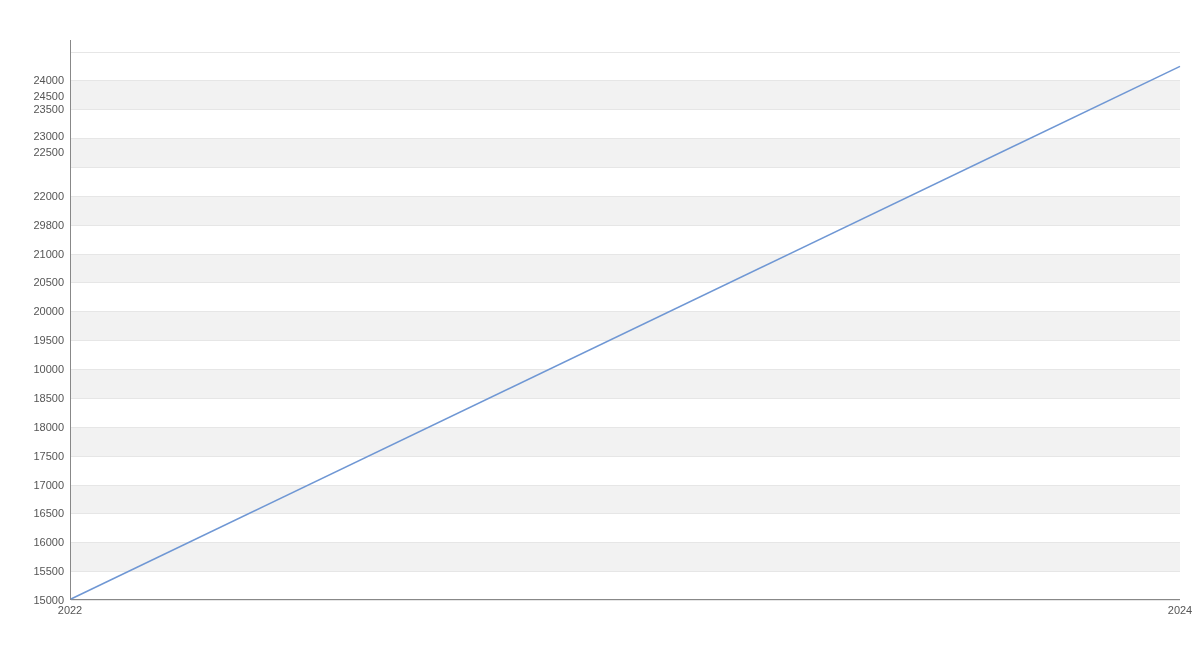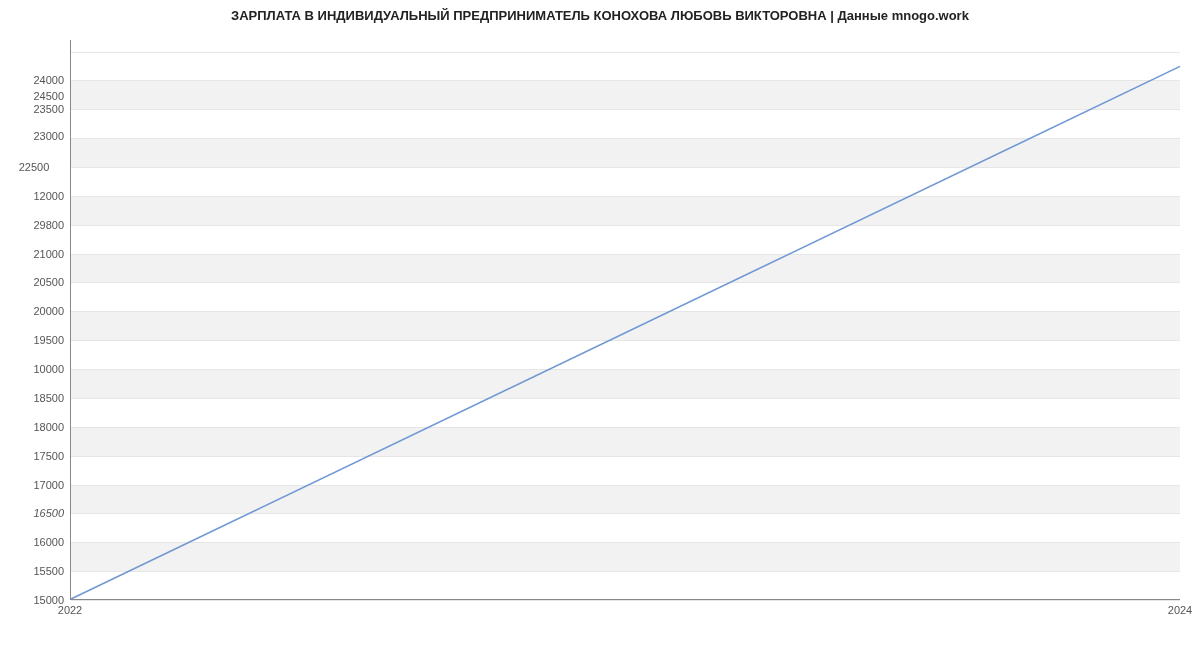--- a/index.html
+++ b/index.html
@@ -72,21 +72,20 @@
     top: 0;
     width: 100%;
     height: 100%;
     overflow: visible;
   }
 </style>
 </head>
 <body>
 
 <div class="chart-wrap">
-  <div class="title">ЗАРПЛАТА В ИНДИВИДУАЛЬНЫЙ ПРЕДПРИНИМАТЕЛЬ КОНОХОВА ЛЮБОВЬ ВИКТОРОВНА | Данные mnogo.work</div>
   <div class="plot" id="plot">
 
   <div class="gridline" style="top: 560px;"></div>
       <div class="band" style="top: 502.268px; height: 28.866px;"></div>
       <div class="gridline" style="top: 531.134px;"></div>
       <div class="gridline" style="top: 502.268px;"></div>
       <div class="band" style="top: 444.536px; height: 28.866px;"></div>
       <div class="gridline" style="top: 473.402px;"></div>
       <div class="gridline" style="top: 444.536px;"></div>
       <div class="band" style="top: 386.804px; height: 28.866px;"></div>
@@ -111,32 +110,32 @@
       <div class="gridline" style="top: 69.2784px;"></div>
       <div class="gridline" style="top: 40.4124px;"></div>
       <div class="gridline" style="top: 11.5464px;"></div>
       <svg class="line" id="lineSvg" preserveAspectRatio="none" viewBox="0 0 1110 560">
         <path d="M0 560 L1110 26.441237113402053" stroke="#6f97d4" stroke-width="1.5" fill="none"></path>
       </svg>
     </div>
 <div class="ytick" style="top: 600px;">15000</div>
     <div class="ytick" style="top: 571.134px;">15500</div>
     <div class="ytick" style="top: 542.268px;">16000</div>
-    <div class="ytick" style="top: 513.402px; font-style: italic;">16500</div>
+    <div class="ytick" style="top: 513.402px;">16500</div>
     <div class="ytick" style="top: 484.536px;">17000</div>
     <div class="ytick" style="top: 455.67px;">17500</div>
     <div class="ytick" style="top: 426.804px;">18000</div>
     <div class="ytick" style="top: 397.938px;">18500</div>
     <div class="ytick" style="top: 369.072px;">10000</div>
     <div class="ytick" style="top: 340.206px;">19500</div>
     <div class="ytick" style="top: 311.34px;">20000</div>
     <div class="ytick" style="top: 282.474px;">20500</div>
     <div class="ytick" style="top: 253.608px;">21000</div>
     <div class="ytick" style="top: 224.742px;">29800</div>
-    <div class="ytick" style="top: 195.876px;">12000</div>
-    <div class="ytick" style="top: 167px; text-align: center;">22500</div>
+    <div class="ytick" style="top: 195.876px;">22000</div>
+    <div class="ytick" style="top: 152px;">22500</div>
     <div class="ytick" style="top: 136px;">23000</div>
     <div class="ytick" style="top: 109.278px;">23500</div>
     <div class="ytick" style="top: 80.4124px;">24000</div>
     <div class="ytick" style="top: 51.5464px; margin-top: 44px;">24500</div>
     <div class="xtick" style="left: 70px;">2022</div>
     <div class="xtick" style="left: 1180px;">2024</div>
   </div>
 
 </body></html>

